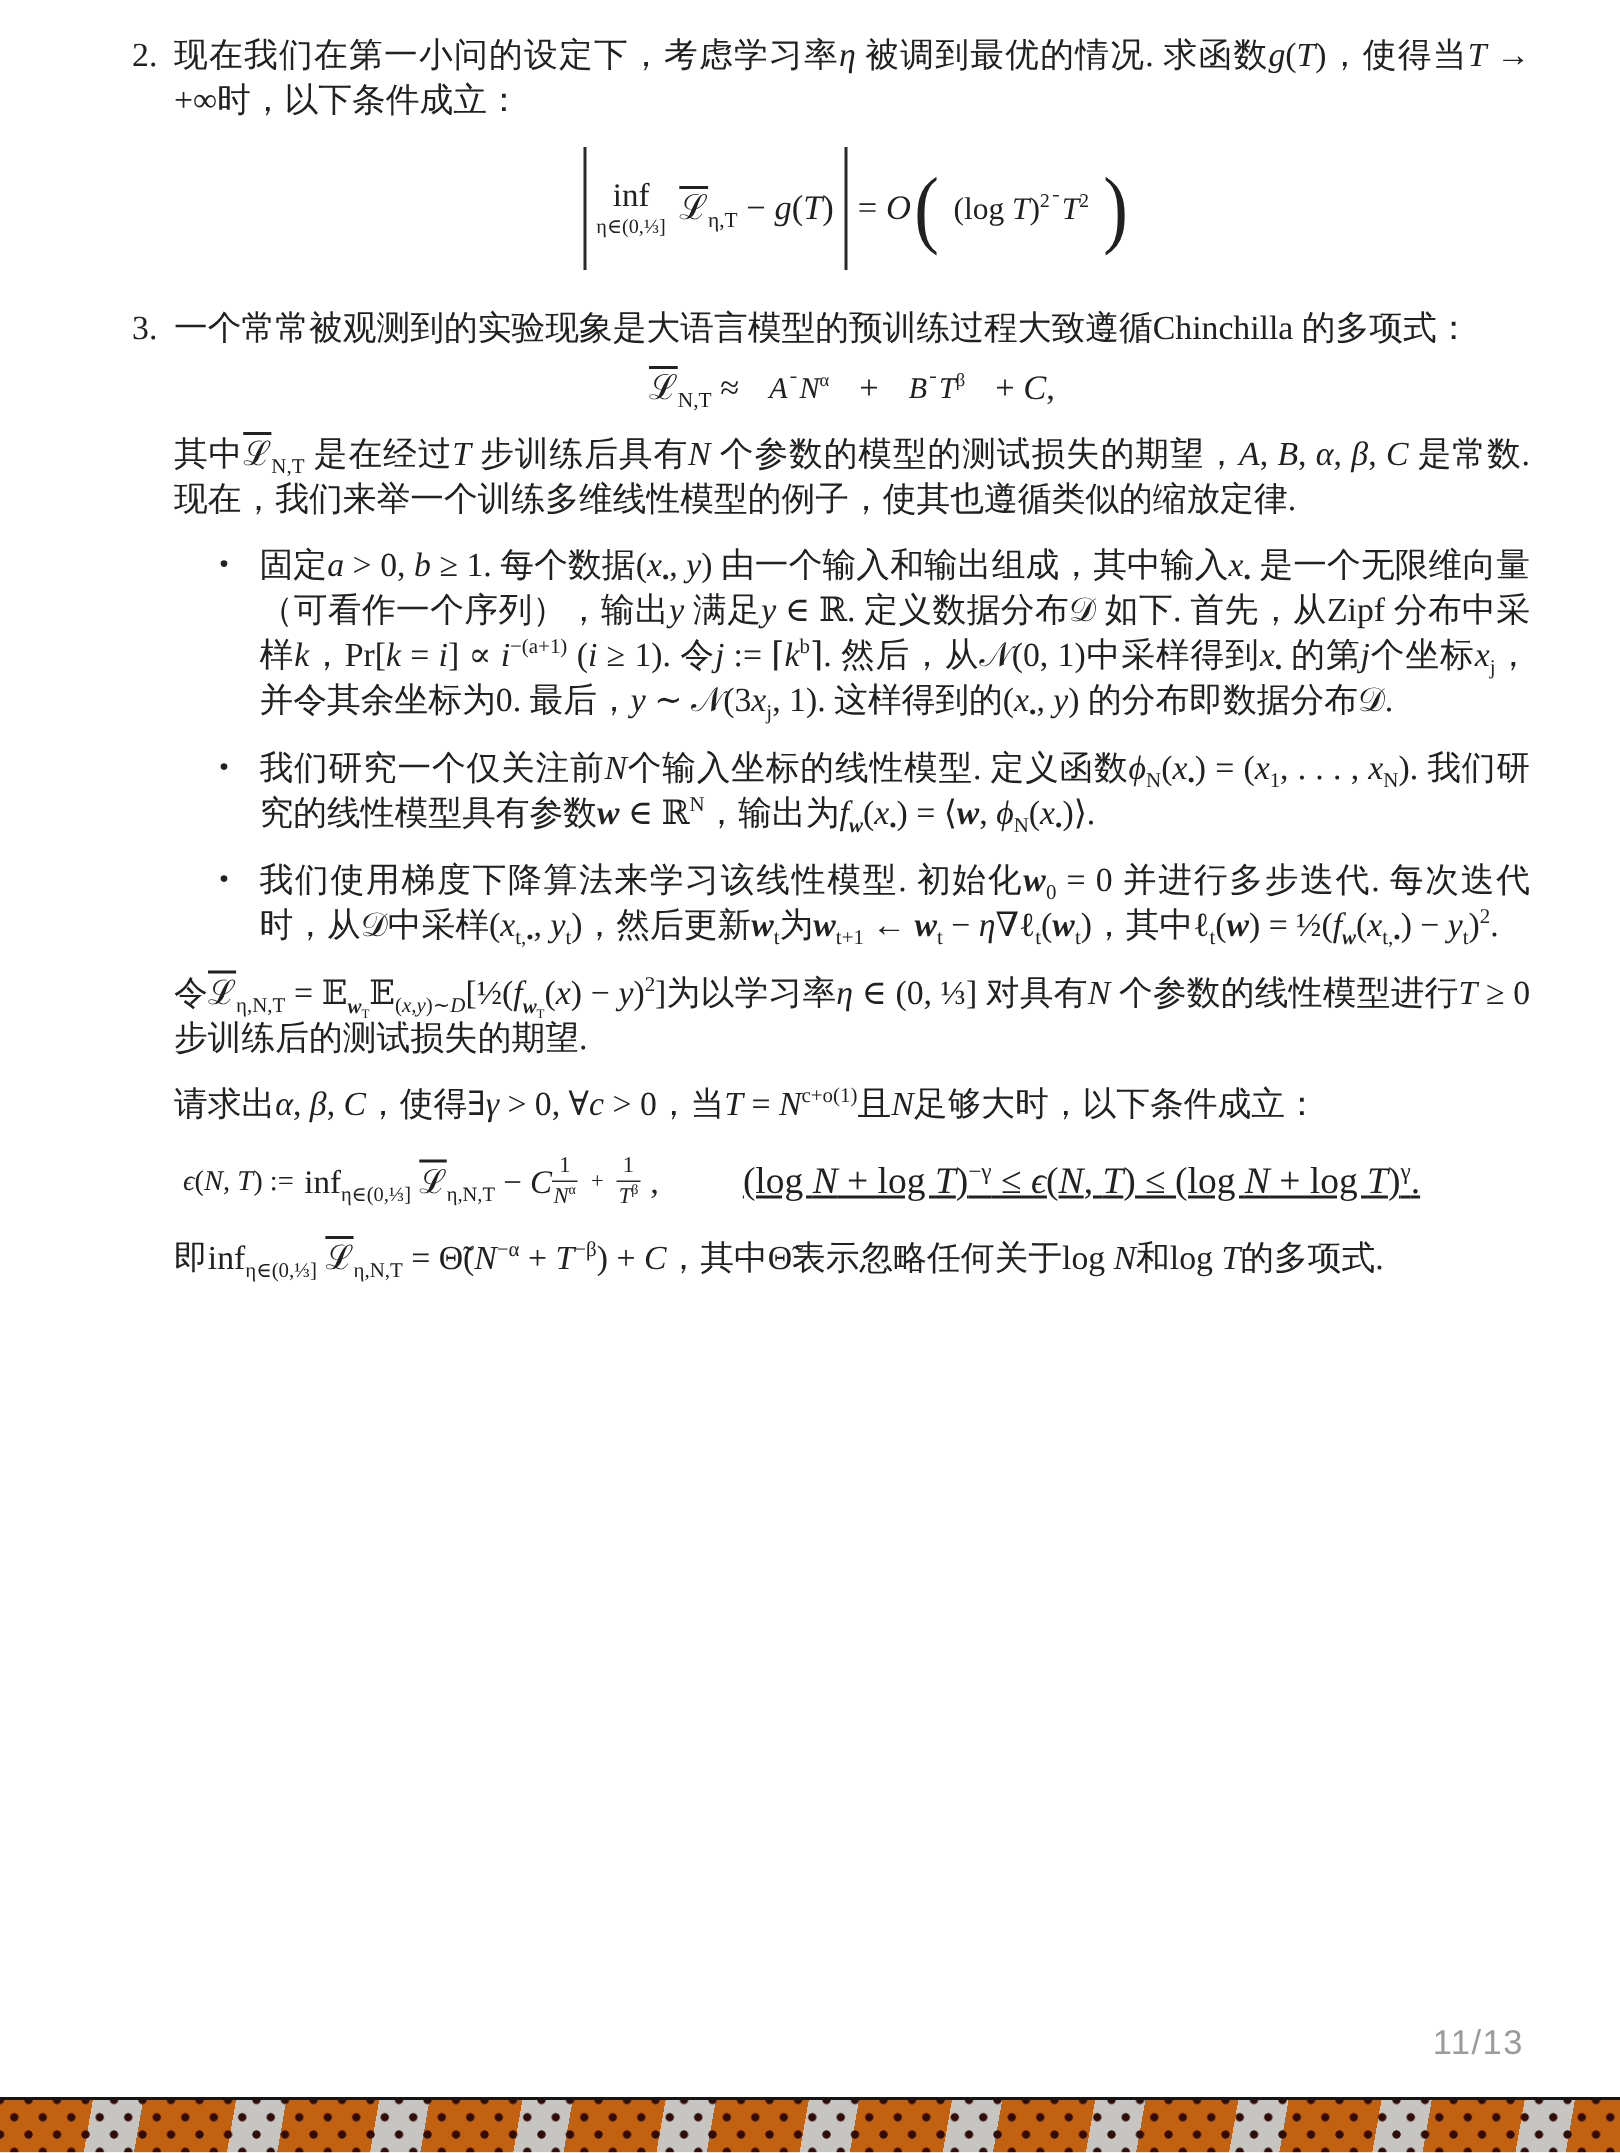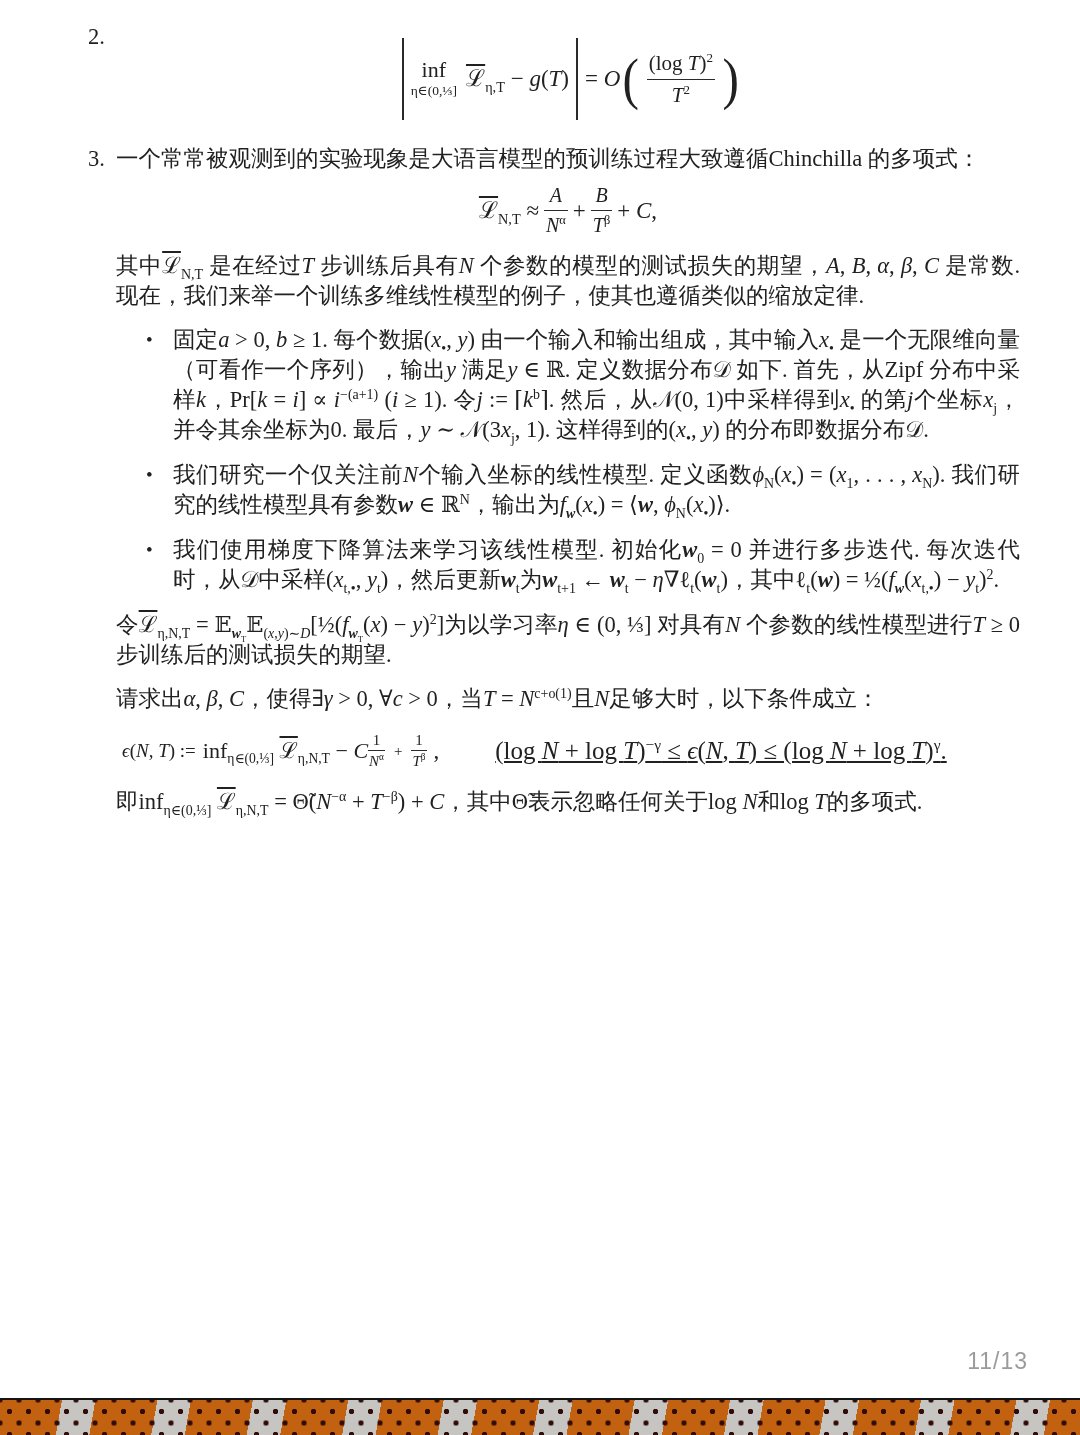--- a/index.html
+++ b/index.html
@@ -23,25 +23,25 @@
 
   
   .formula { display:flex; align-items:center; justify-content:center; }
   .formula-abs { margin:16px 0 24px; }
   .fbody { font-size:23px; white-space:nowrap; }
   .absbar { flex:none; width:2px; height:82px; background:#2a2a2a; margin:0 7px; }
   .infblock { display:inline-flex; flex-direction:column; align-items:center; margin-right:9px; }
   .inf-word { font-size:22px; line-height:20px; }
   .inf-sub { font-size:13.5px; line-height:15px; margin-top:3px; white-space:nowrap; }
   .bigparen { font-size:58px; font-weight:300; line-height:0.9; margin:0 1px; transform:scaleX(0.85); }
-  .frac { display:inline-flex; flex-direction:column; align-items:center; margin:0 5px; font-size:21px; }
+  .frac { display:inline-flex; flex-direction:row; align-items:center; margin:0 5px; font-size:21px; }
   .fr-b { align-self:stretch; border-top:1.6px solid #2a2a2a; margin:3px 0; }
   .frac > span { line-height:1.15; padding:0 2px; white-space:nowrap; }
 
-  .formula-scaling { margin:10px 0 14px; gap:0;text-align:right; }
+  .formula-scaling { margin:10px 0 14px; gap:13px;text-align:right; }
   .formula-scaling .frac { font-size:20px; }
 
   .bullets { margin:14px 0 0 0; padding:0 0 0 30px; list-style:none; }
   .bullets li { display:flex; margin-bottom:15px; }
   .b-dot { flex:none; width:27px; font-size:19px; }
   .b-text { flex:1; min-width:0; }
 
   .mb14 { margin-bottom:14px; }
   .mb18 { margin-bottom:18px; }
 
@@ -51,21 +51,21 @@
   .bf-n { font-size:22px; white-space:nowrap; }
   .bf-b { align-self:stretch; border-top:1.6px solid #2a2a2a; margin:4px 0; }
   .bf-d { display:flex; align-items:center; gap:9px; font-size:15px; }
   .mfrac { display:inline-flex; flex-direction:column; align-items:center; }
   .mf-b { align-self:stretch; border-top:1.2px solid #2a2a2a; margin:1.5px 0; }
   .mfrac > span { line-height:1.1; padding:0 1px; white-space:nowrap; }
   .eps-comma { font-size:23px; }
   .eps-bound { font-size:25px; margin-left:56px; white-space:nowrap;text-decoration:underline; }
 
   .page-number {
-    position:absolute; top:1348px; right:52px;
+    position:absolute; top:1348px; right:64px;
     font-family:"Liberation Sans","DejaVu Sans",sans-serif;
     font-size:23px; letter-spacing:1px;
     color: var(--page-number-gray, #9b9b9b);
   }
   .bottom-strip {
     position:absolute; left:0; right:0; bottom:0; height:35px;
     border-top:2px solid #141414;
     background-image:
       radial-gradient(circle, var(--stripe-dot,#310c08) 2.5px, rgba(0,0,0,0) 3px),
       radial-gradient(circle, var(--stripe-dot,#310c08) 2.5px, rgba(0,0,0,0) 3px),
@@ -78,20 +78,21 @@
 </style>
 </head>
 <body>
 
 <div class="page">
   <div class="content">
 
     <div class="list-item">
       <div class="item-marker">2.</div>
       <div class="item-body">
+        <p class="para">现在我们在第一小问的设定下，考虑学习率<i>η</i> 被调到最优的情况. 求函数<i>g</i>(<i>T</i>)，使得当<i>T</i> → +∞时，以下条件成立：</p>
         <div class="formula formula-abs">
           <span class="absbar"></span>
           <span class="infblock">
             <span class="inf-word">inf</span>
             <span class="inf-sub">η∈(0,⅓]</span>
           </span>
           <span class="fbody"><span class="ol">ℒ</span><sub>η,T</sub> − <i>g</i>(<i>T</i>)</span>
           <span class="absbar"></span>
           <span class="fbody">= <i>O</i></span>
           <span class="bigparen">(</span>

